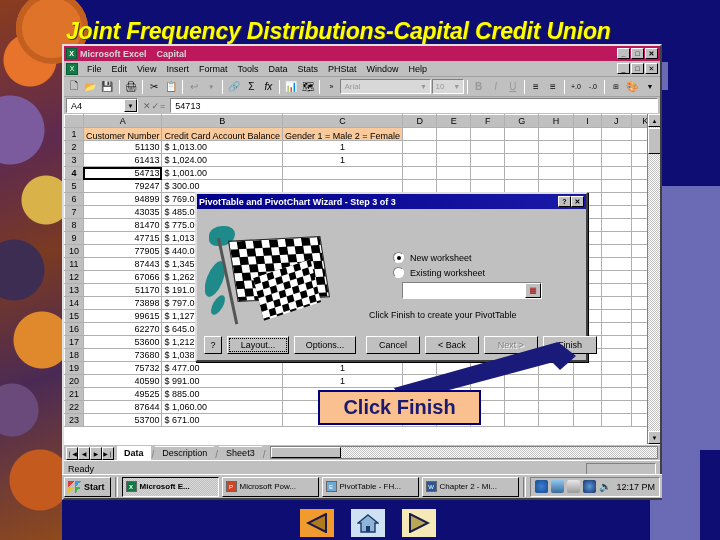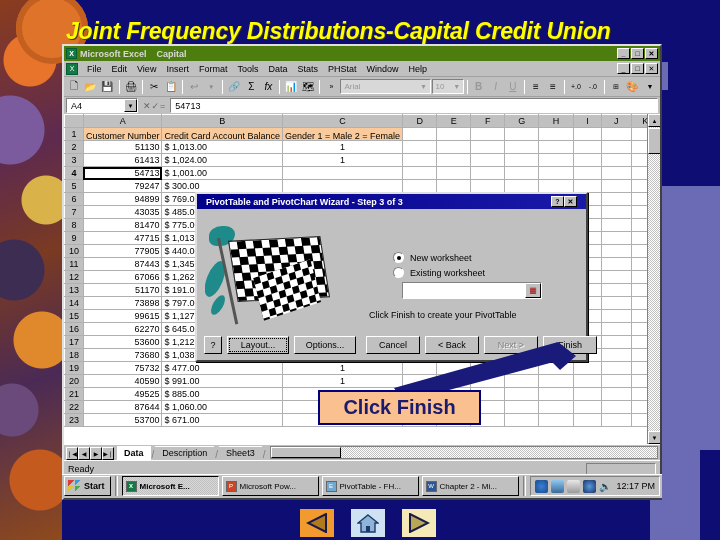--- a/index.html
+++ b/index.html
@@ -49,21 +49,21 @@
     font-family:"Liberation Sans", sans-serif;
   }
 
   
   #excel-window {
     position:absolute; left:62px; top:44px; width:600px; height:456px;
     background:#c0c0c0; border:2px solid; border-color:#dfdfdf #404040 #404040 #dfdfdf;
     font-size:9px;
   }
   .titlebar {
-    height:15px; background:#4d7c0f; display:flex; align-items:center;
+    height:15px; background:#be185d; display:flex; align-items:center;
     padding:0 2px; color:#d8d8d8; font-size:9px; font-weight:bold;
   }
   .titlebar .tb-icon {
     width:11px; height:11px; background:#117a45; color:#fff; font-size:7px;
     display:flex; align-items:center; justify-content:center; margin-right:3px;
     border:1px solid #0a5c33;
   }
   .tb-spacer { flex:1; }
   .tb-btns { display:flex; gap:1px; }
   .tb-btn {
@@ -204,21 +204,21 @@
 
   
   #pivot-dialog {
     position:absolute; left:195px; top:192px; width:393px; height:170px;
     background:#c0c0c0; border:2px solid; border-color:#dfdfdf #404040 #404040 #dfdfdf;
     box-shadow:1px 1px 0 #000;
   }
   .dlg-title {
     height:15px; background:linear-gradient(90deg,#00008b,#1a1aa8);
     color:#fff; font-size:9px; font-weight:bold; display:flex; align-items:center;
-    padding:0 9px;
+    padding:0 2px;
   }
   .dlg-title .tb-spacer { flex:1; }
   #pivot-art {
     position:absolute; left:8px; top:26px; width:150px; height:105px; overflow:hidden;
   }
   .flag-pole {
     position:absolute; left:12px; top:18px; width:3px; height:88px;
     background:#555; transform:rotate(-12deg); transform-origin:top;
   }
   .teal-blob {
@@ -272,21 +272,21 @@
     background:#fac090; border:2px solid #000080;
     display:flex; align-items:center; justify-content:center;
   }
   #callout span { font-size:20px; font-weight:bold; color:#1a1a6e; }
   #arrow-svg { position:absolute; left:380px; top:340px; width:200px; height:70px; }
 
   
   #taskbar {
     position:absolute; left:62px; top:474px; width:600px; height:24px;
     background:#c0c0c0; border-top:1px solid #fff;
-    display:flex; align-items:flex-end; padding:2px 2px; gap:3px;
+    display:flex; align-items:center; padding:2px 2px; gap:3px;
   }
   #start-btn {
     height:20px; padding:0 5px 0 3px; display:flex; align-items:center; gap:3px;
     background:#c0c0c0; border:1px solid; border-color:#fff #000 #000 #fff;
     font-size:9px; font-weight:bold;
   }
   .win-flag {
     width:13px; height:12px;
     background:
       linear-gradient(135deg,#e03a3a 0 50%, transparent 0) 0 0/7px 6px no-repeat,

